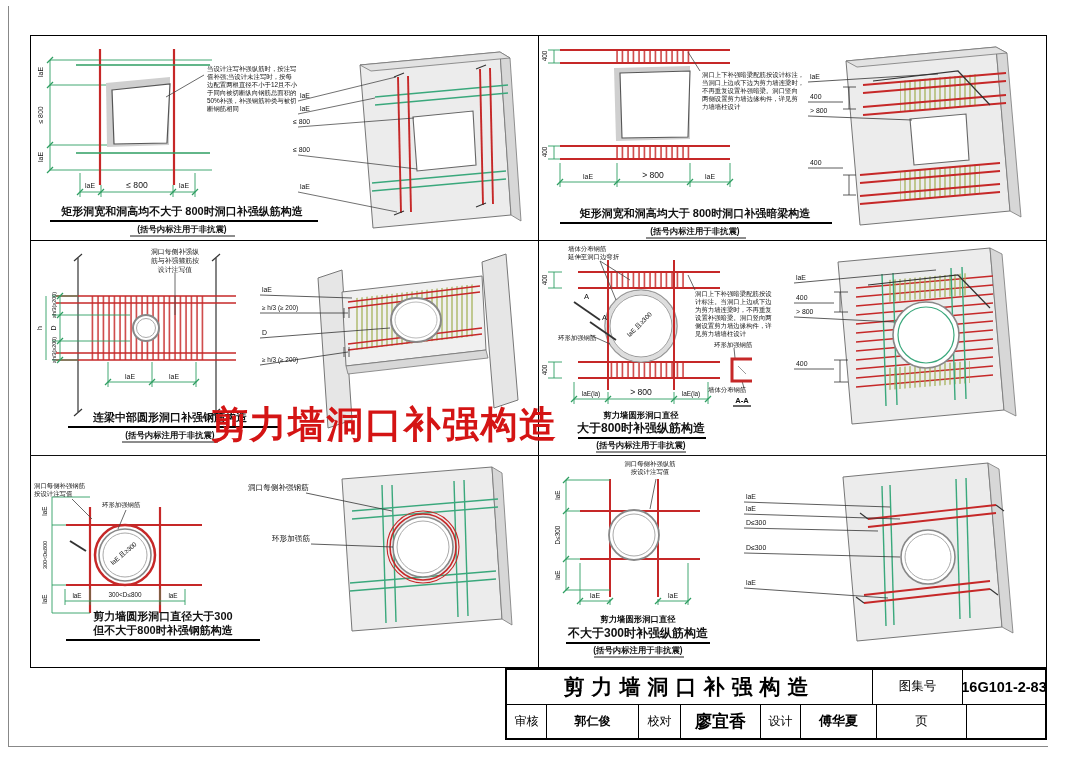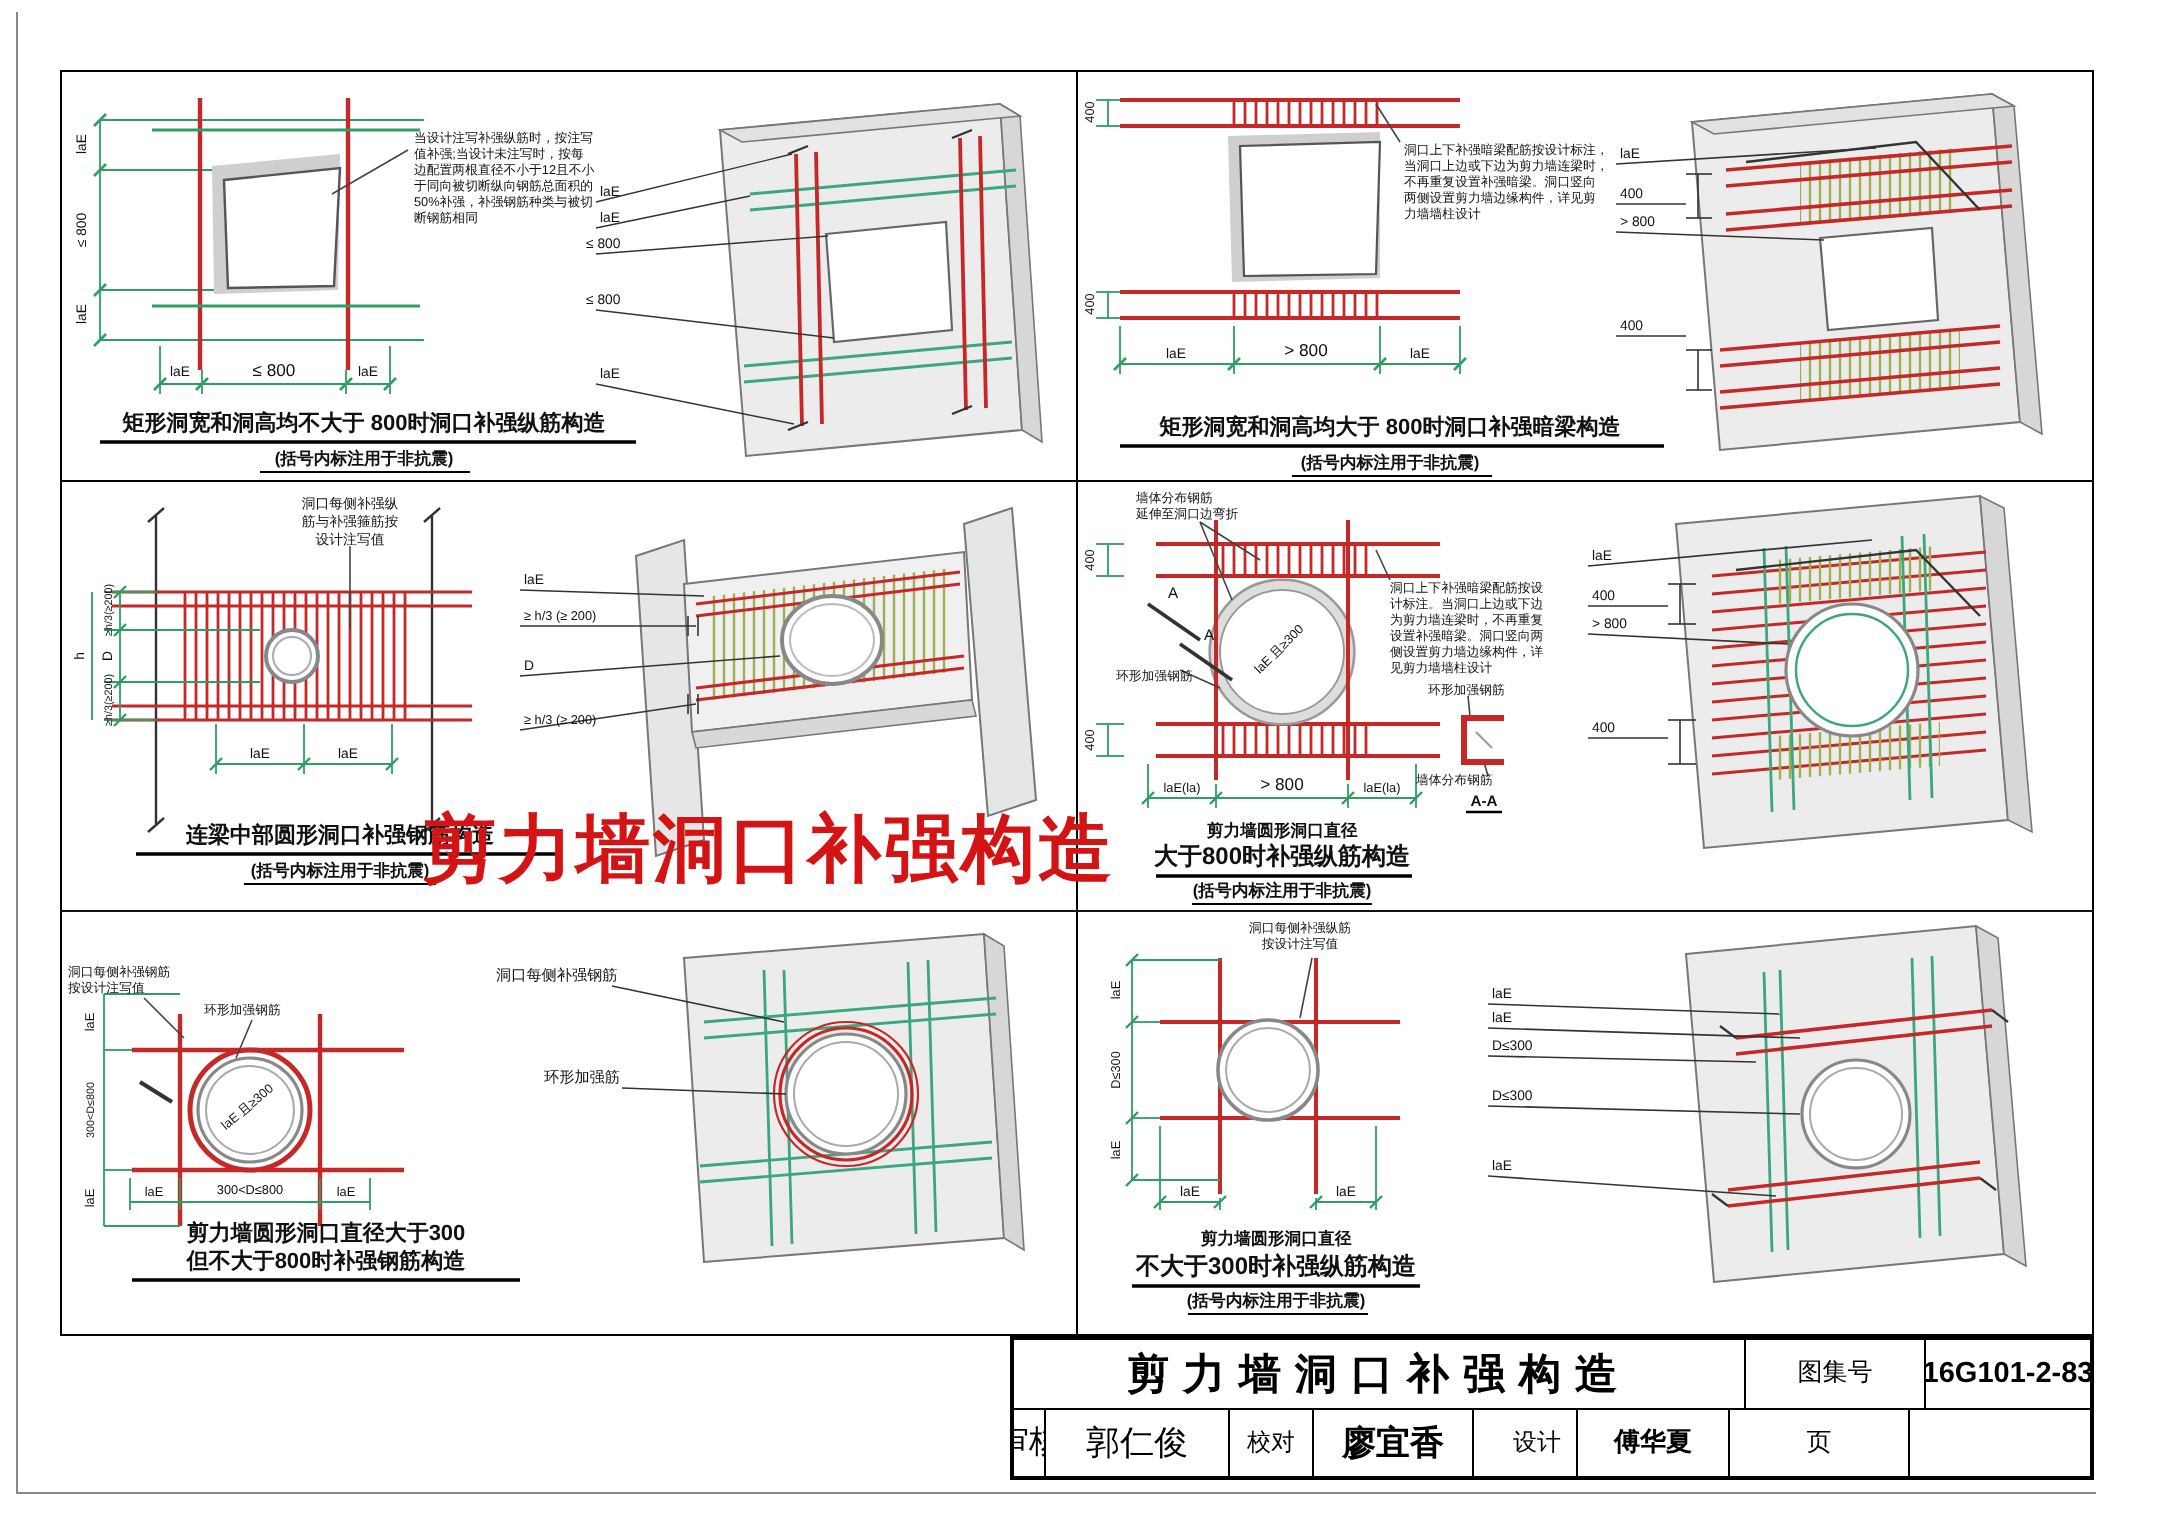--- a/index.html
+++ b/index.html
@@ -20,25 +20,25 @@
   .titleblock{position:absolute;left:505px;top:668px;width:542px;height:72px;border:2px solid #000;
               box-sizing:border-box;display:flex;flex-direction:column;background:#fff;}
   .tb-row{display:flex;flex:1;min-height:0;}
   .tb-row.bot{border-top:1.5px solid #000;}
   .tb-cell{border-right:1.5px solid #000;display:flex;align-items:center;justify-content:center;
            box-sizing:border-box;white-space:nowrap;overflow:hidden;}
   .tb-cell:last-child{border-right:none;}
   .tb-title{width:366px;font-size:21px;font-weight:bold;letter-spacing:7px;}
   .tb-lbl{width:90px;font-size:12.5px;font-family:Liberation Mono, monospace;}
   .tb-no{flex:1;font-size:14.5px;font-weight:bold;}
-  .tb-small{width:16px;font-size:16px;}
-  .tb-name{width:92px;font-size:17px;font-weight:normal;}
+  .tb-small{width:40px;font-size:12px;}
+  .tb-name{width:92px;font-size:12px;font-weight:bold;}
   .tb-small2{width:42px;font-size:12px;}
   .tb-name2{width:80px;font-size:17px;font-weight:bold;text-align:right;}
-  .tb-small3{width:40px;font-size:12px;margin-left:12px;}
+  .tb-small3{width:40px;font-size:12px;}
   .tb-name3{width:76px;font-size:13px;font-weight:bold;}
   .tb-page{width:90px;font-size:12.5px;}
   .tb-blank{flex:1;}
 </style>
 </head>
 <body>
 
 <div class="stage">
 
   <svg width="0" height="0" style="position:absolute">

